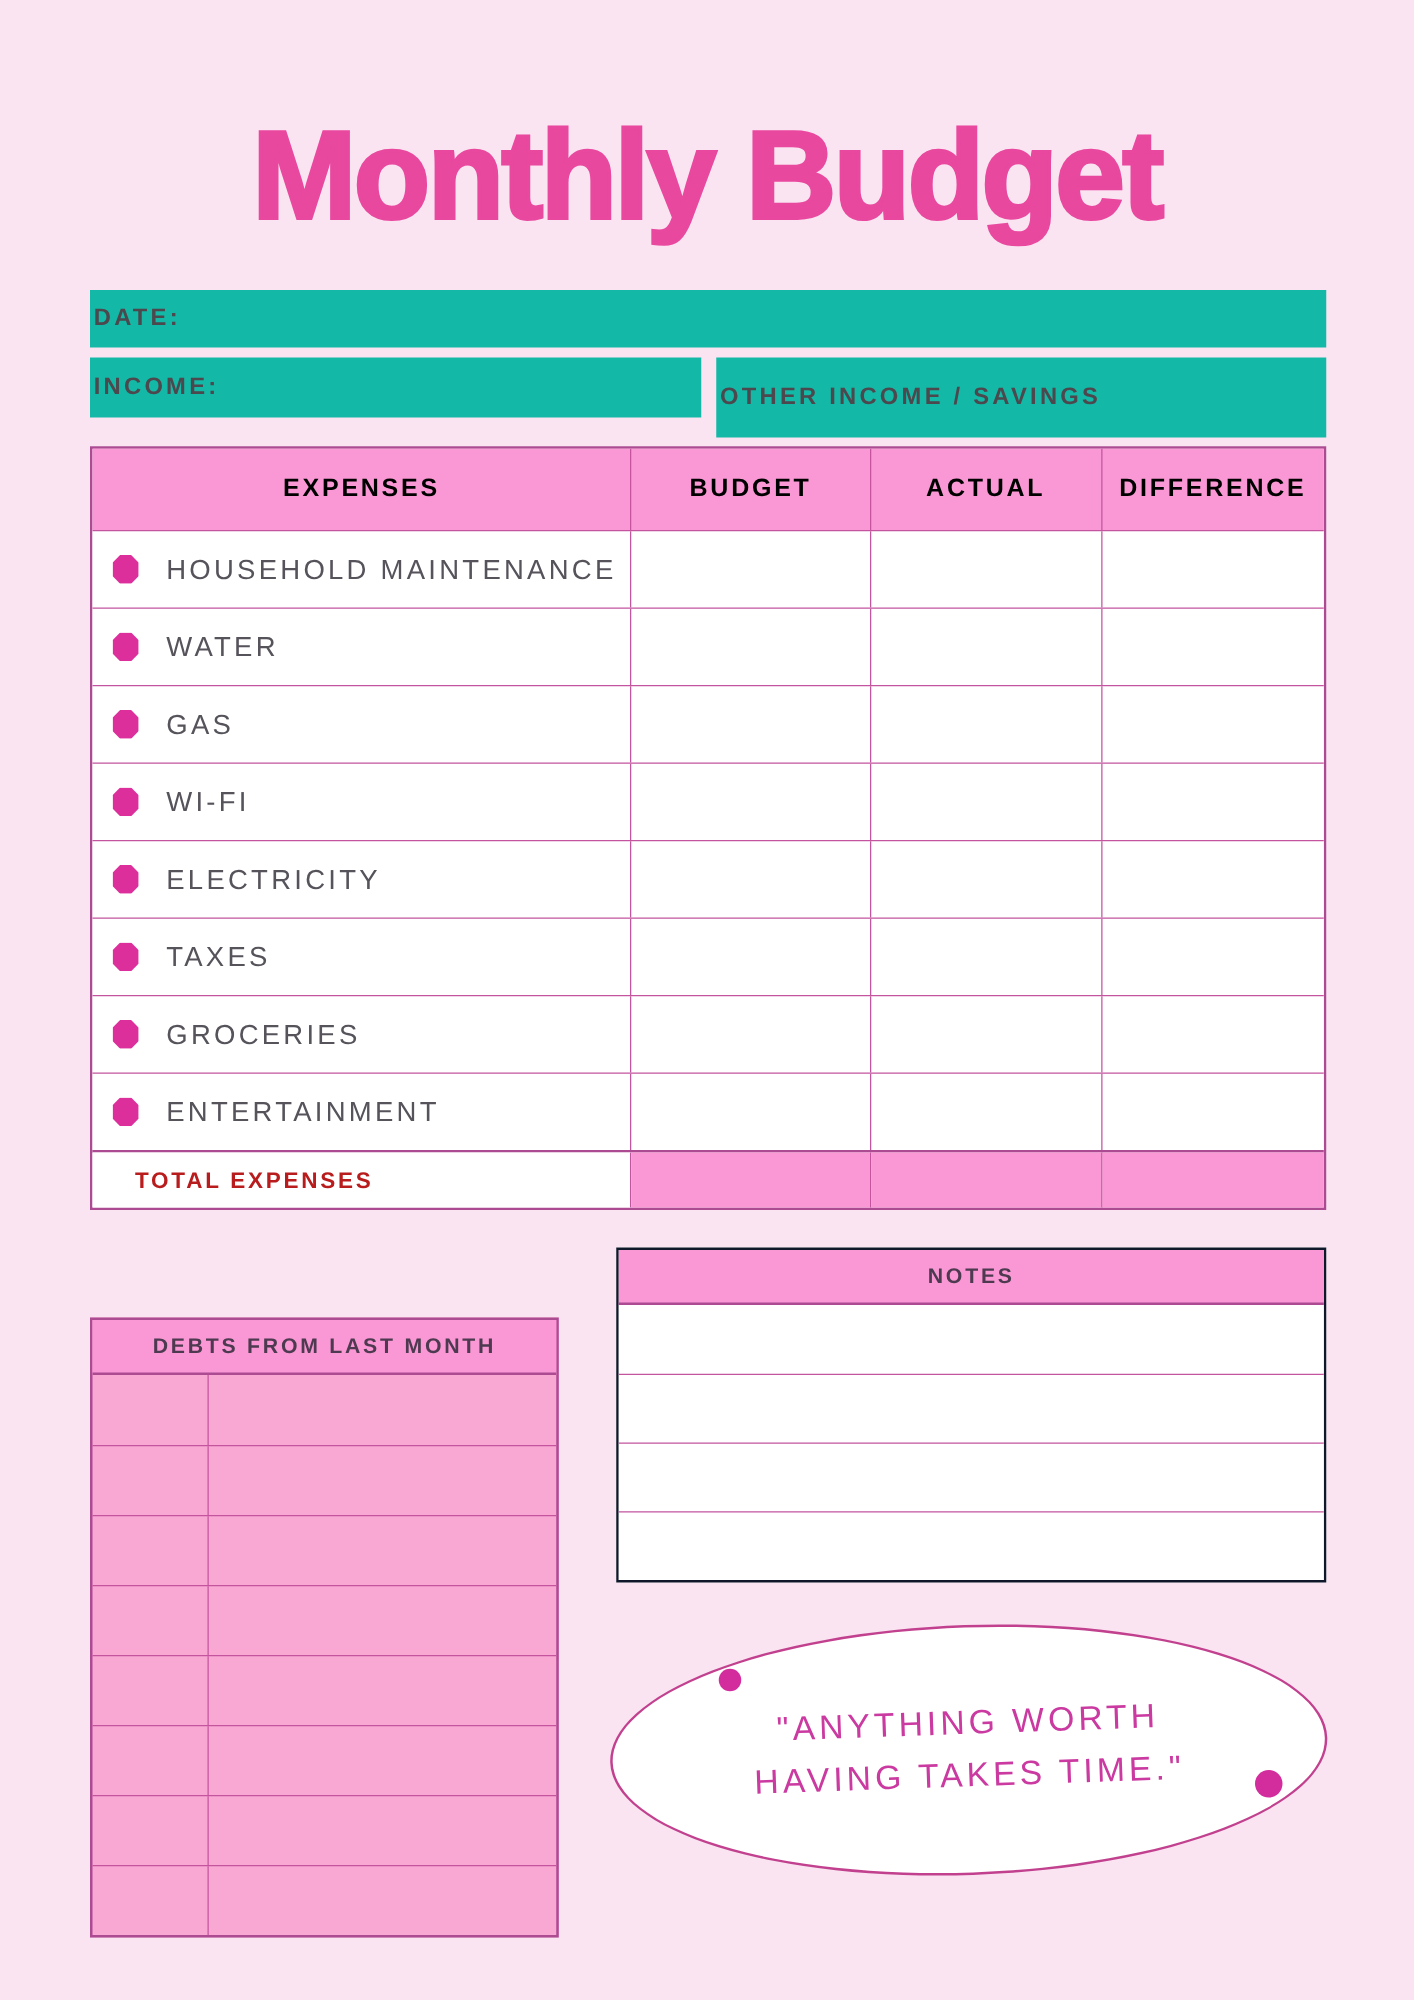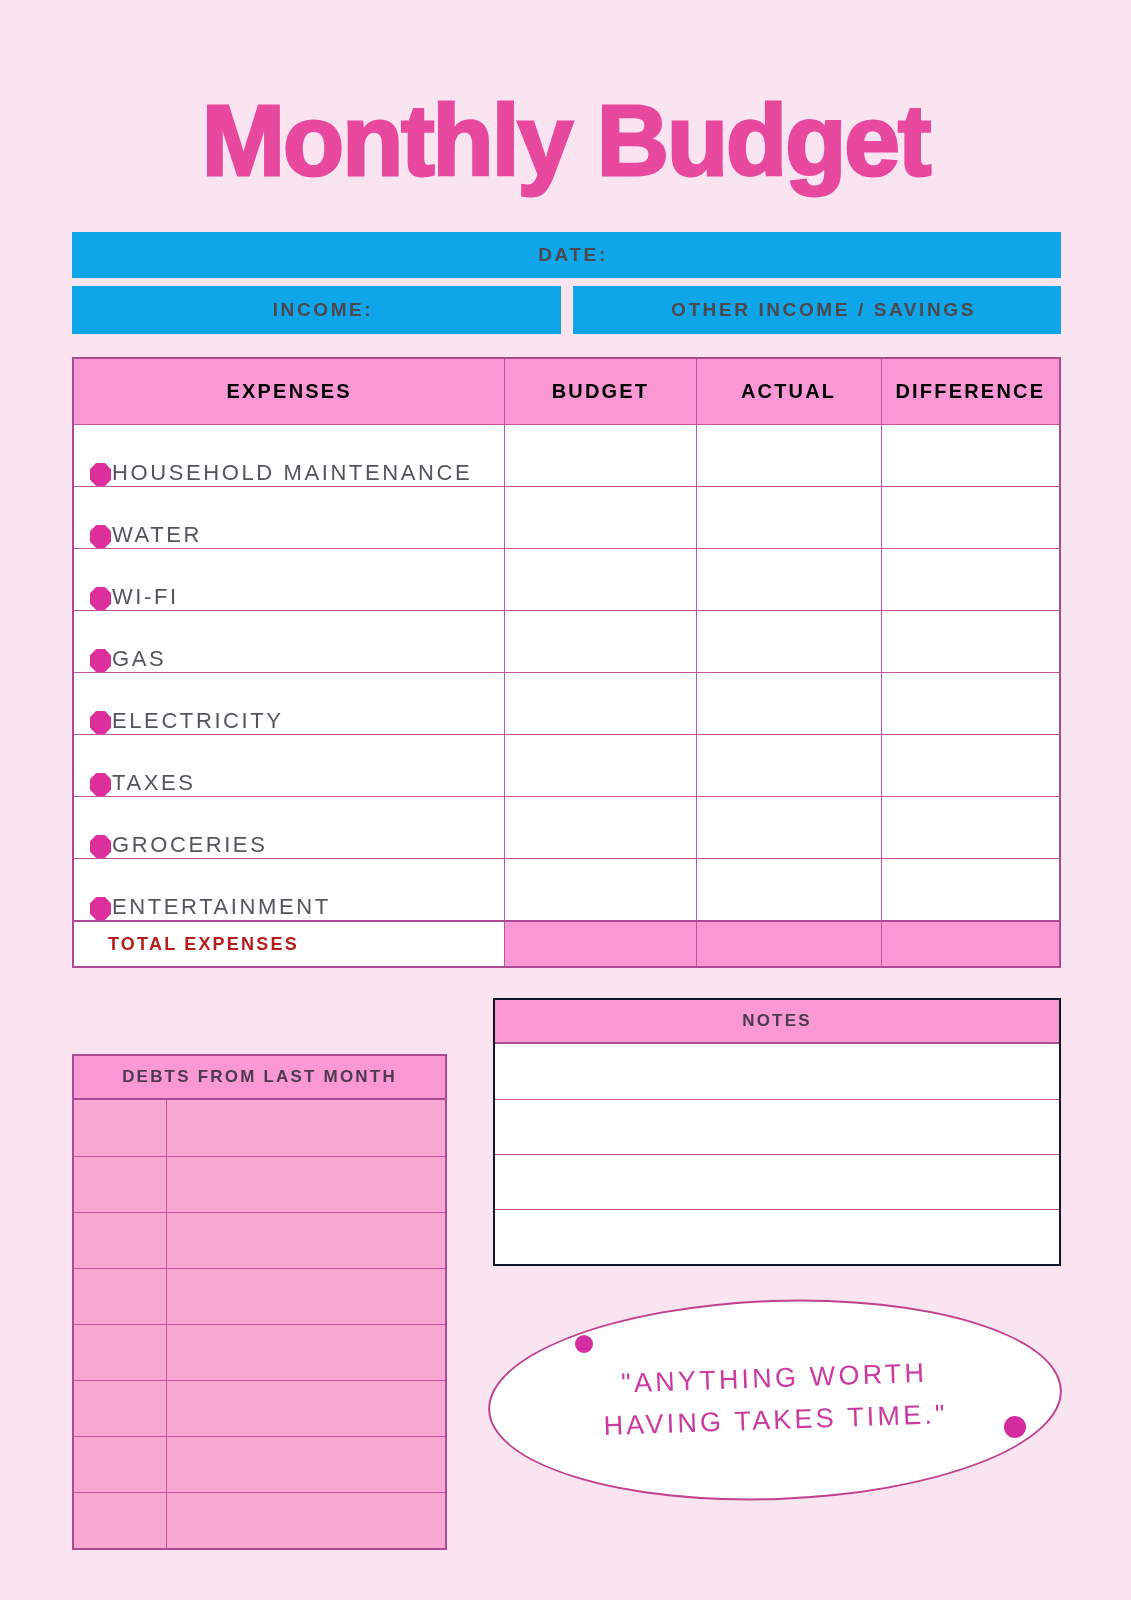--- a/index.html
+++ b/index.html
@@ -13,46 +13,46 @@
   .title {
     position: absolute; top: 88px; left: 0; width: 100%;
     text-align: center; font-size: 100px; line-height: 1.05;
     font-weight: 800; letter-spacing: -2px; color: #E9489F;
     -webkit-text-stroke: 3px #E9489F;
     font-family: "Liberation Sans", sans-serif;
   }
 
   
   .bar {
-    position: absolute; background: #0ea5e9;
-    display: flex; align-items: center; padding-left: 13px; justify-content: center;
+    position: absolute; background: #14b8a6;
+    display: flex; align-items: center; padding-left: 3px;
   }
   .bar-label {
     font-size: 19px; letter-spacing: 2.6px; font-weight: 600; color: #4C484D;
   }
   .date-bar   { left: 72px; top: 232px; width: 989px; height: 46px; }
   .income-bar { left: 72px; top: 286px; width: 489px; height: 48px; }
-  .other-bar  { left: 573px; top: 286px; width: 488px; height: 48px; }
+  .other-bar  { left: 573px; top: 286px; width: 488px; height: 64px; }
 
   
   .exp-table {
     position: absolute; left: 72px; top: 357px; width: 989px;
     border: 2px solid #AC4A92; background: #ffffff;
   }
   .exp-grid-row { display: grid; grid-template-columns: 43.8% 19.4% 18.8% 18%; }
   .exp-header { height: 65px; background: #F998D4; }
   .exp-header .cell {
     display: flex; align-items: center; justify-content: center;
     font-size: 20px; letter-spacing: 2.2px; font-weight: 600; color: #000000;
   }
   .cell { border-right: 1px solid #C4549E; }
   .cell:last-child { border-right: none; }
   .exp-row { height: 62px; border-top: 1px solid #C4549E; background: #ffffff; }
   .exp-row .label-cell {
-    display: flex; align-items: flex-end; gap: 1px; padding-left: 16px;
+    display: flex; align-items: center; gap: 22px; padding-left: 16px;
   }
   .octagon {
     width: 21px; height: 23px; background: #DC2F9C; flex: 0 0 auto;
     clip-path: polygon(29% 0,71% 0,100% 27%,100% 73%,71% 100%,29% 100%,0 73%,0 27%);
   }
   .row-label { font-size: 22px; letter-spacing: 2.6px; color: #56535B; }
   .total-row { height: 46px; border-top: 2px solid #AC4A92; }
   .total-label-cell { display: flex; align-items: center; padding-left: 34px; background: #ffffff; }
   .total-label { font-size: 18px; letter-spacing: 2.2px; font-weight: 600; color: #b91c1c; }
   .total-fill { background: #F998D4; }
@@ -135,30 +135,30 @@
             <span class="octagon"></span>
             <span class="row-label">WATER</span>
           </div>
           <div class="cell"></div>
           <div class="cell"></div>
           <div class="cell"></div>
         </div>
         <div class="exp-grid-row exp-row">
           <div class="cell label-cell">
             <span class="octagon"></span>
+            <span class="row-label">GAS</span>
+          </div>
+          <div class="cell"></div>
+          <div class="cell"></div>
+          <div class="cell"></div>
+        </div>
+        <div class="exp-grid-row exp-row">
+          <div class="cell label-cell">
+            <span class="octagon"></span>
             <span class="row-label">WI-FI</span>
-          </div>
-          <div class="cell"></div>
-          <div class="cell"></div>
-          <div class="cell"></div>
-        </div>
-        <div class="exp-grid-row exp-row">
-          <div class="cell label-cell">
-            <span class="octagon"></span>
-            <span class="row-label">GAS</span>
           </div>
           <div class="cell"></div>
           <div class="cell"></div>
           <div class="cell"></div>
         </div>
         <div class="exp-grid-row exp-row">
           <div class="cell label-cell">
             <span class="octagon"></span>
             <span class="row-label">ELECTRICITY</span>
           </div>

